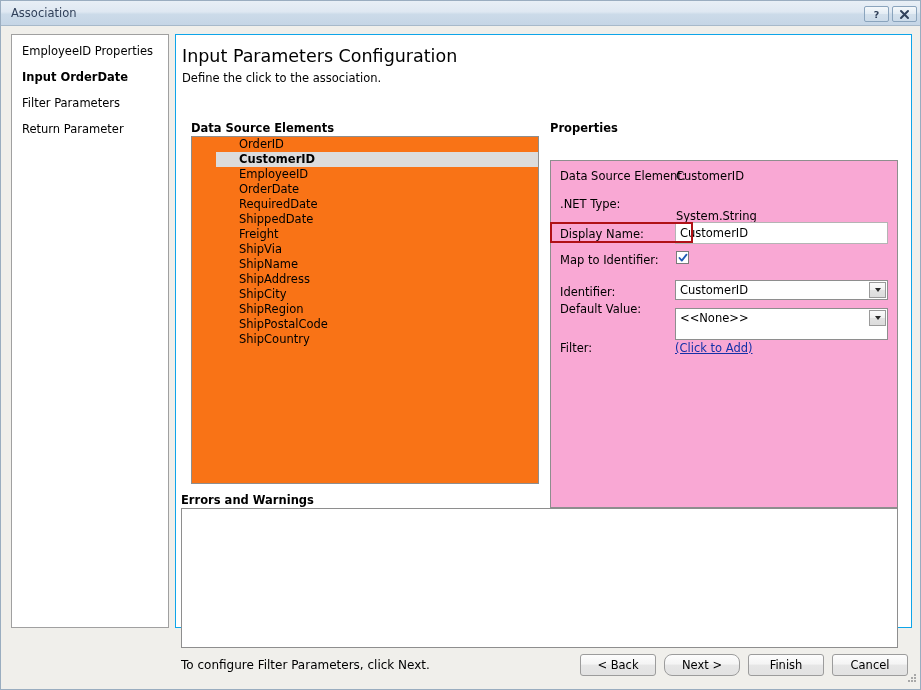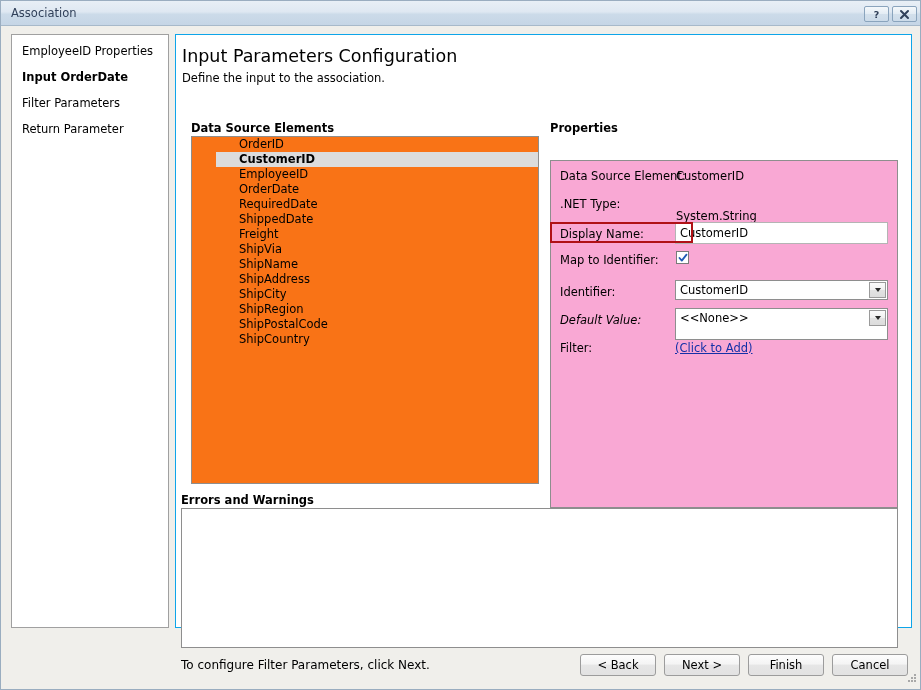--- a/index.html
+++ b/index.html
@@ -274,21 +274,21 @@
     box-sizing: border-box;
     font-size: 11.5px;
     color: #000;
     display: flex;
     align-items: center;
     justify-content: center;
     font-family: "DejaVu Sans", "Liberation Sans", sans-serif;
     white-space: nowrap;
   }
   #btn-back   { left: 579px; }
-  #btn-next   { left: 663px; }
+  #btn-next   { left: 663px; border-radius: 8px; }
   #btn-finish { left: 747px; }
   #btn-cancel { left: 831px; }
 
   
   #resize-grip {
     position: absolute;
     right: 3px;
     bottom: 3px;
     width: 12px;
     height: 12px;
@@ -324,21 +324,21 @@
   <div id="nav-panel">
     <div class="nav-item" style="top:9px;">EmployeeID Properties</div>
     <div class="nav-item current" style="top:35px;">Input OrderDate</div>
     <div class="nav-item" style="top:61px;">Filter Parameters</div>
     <div class="nav-item" style="top:87px;">Return Parameter</div>
   </div>
 
   <div id="main-panel">
 
     <div id="page-title">Input Parameters Configuration</div>
-    <div id="page-subtitle">Define the input to the association.</div>
+    <div id="page-subtitle">Define the click to the association.</div>
 
     <div class="group-label" id="dse-label">Data Source Elements</div>
     <div id="dse-list">
       <div class="list-row">OrderID</div>
       <div class="list-row selected">CustomerID</div>
       <div class="list-row">EmployeeID</div>
       <div class="list-row">OrderDate</div>
       <div class="list-row">RequiredDate</div>
       <div class="list-row">ShippedDate</div>
       <div class="list-row">Freight</div>
@@ -369,21 +369,21 @@
           <path d="M1.5 5 L3.8 7.6 L8.5 1.6" stroke="#2159b5" stroke-width="1.8" fill="none" stroke-linecap="round" stroke-linejoin="round"></path>
         </svg>
       </div>
 
       <div class="prop-label" style="top:124px;">Identifier:</div>
       <div class="combo" style="left:124px; top:119px; width:213px; height:20px;">
         <span>CustomerID</span>
         <span class="combo-arrow"></span>
       </div>
 
-      <div class="prop-label" style="top:152px;font-style:italic;">Default Value:</div>
+      <div class="prop-label" style="top:141px;">Default Value:</div>
       <div class="combo" style="left:124px; top:147px; width:213px; height:32px;">
         <span>&lt;&lt;None&gt;&gt;</span>
         <span class="combo-arrow"></span>
       </div>
 
       <div class="prop-label" style="top:180px;">Filter:</div>
       <div class="link" style="left:124px; top:180px;">(Click to Add)</div>
     </div>
 
     <div id="highlight-box"></div>

